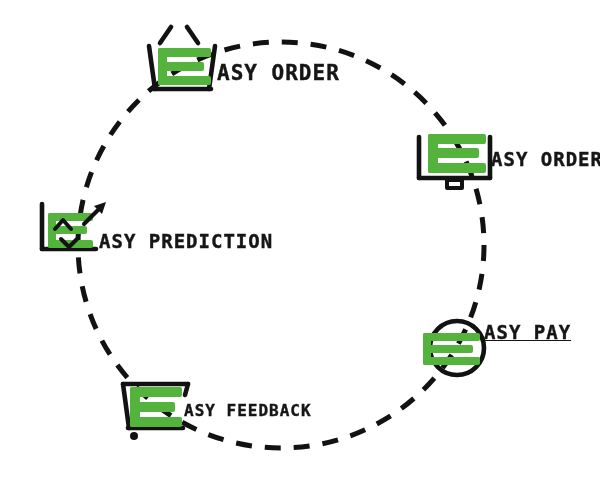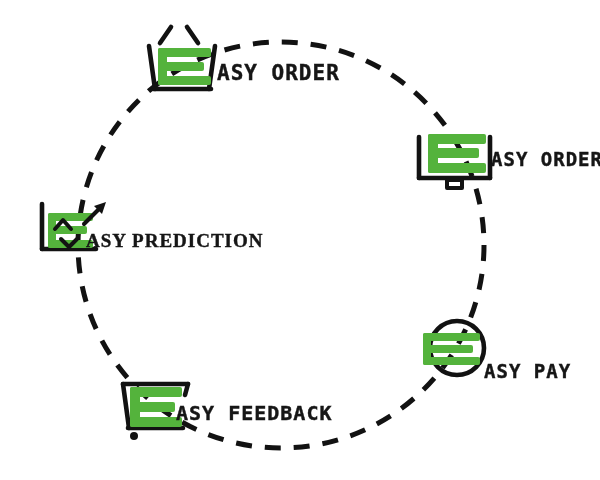--- a/index.html
+++ b/index.html
@@ -32,25 +32,25 @@
     color:var(--text);
     white-space:nowrap;
     text-align:right;
     -webkit-text-stroke:0.4px var(--text);
   }
   .icon-order{left:140px;top:12px;}
   .label-order{left:217px;top:61px;font-size:21px;}
   .icon-bill{left:414px;top:126px;}
   .label-bill{left:491px;top:148px;}
   .icon-pay{left:421px;top:316px;}
-  .label-pay{left:484px;top:360px;}
+  .label-pay{left:484px;top:321px;text-decoration:underline;}
   .icon-feedback{left:108px;top:374px;}
-  .label-feedback{left:176px;top:401px;font-size:20px;}
+  .label-feedback{left:184px;top:401px;font-size:16px;}
   .icon-prediction{left:34px;top:196px;}
-  .label-prediction{left:86px;top:230px;font-family:Liberation Serif, serif;}
+  .label-prediction{left:99px;top:230px;}
 </style>
 </head>
 <body>
 
 <div class="stage">
 
   
   <svg class="ring" width="600" height="480" aria-hidden="true">
     <circle class="ring-c" cx="281" cy="245" r="203"></circle>
   </svg>

